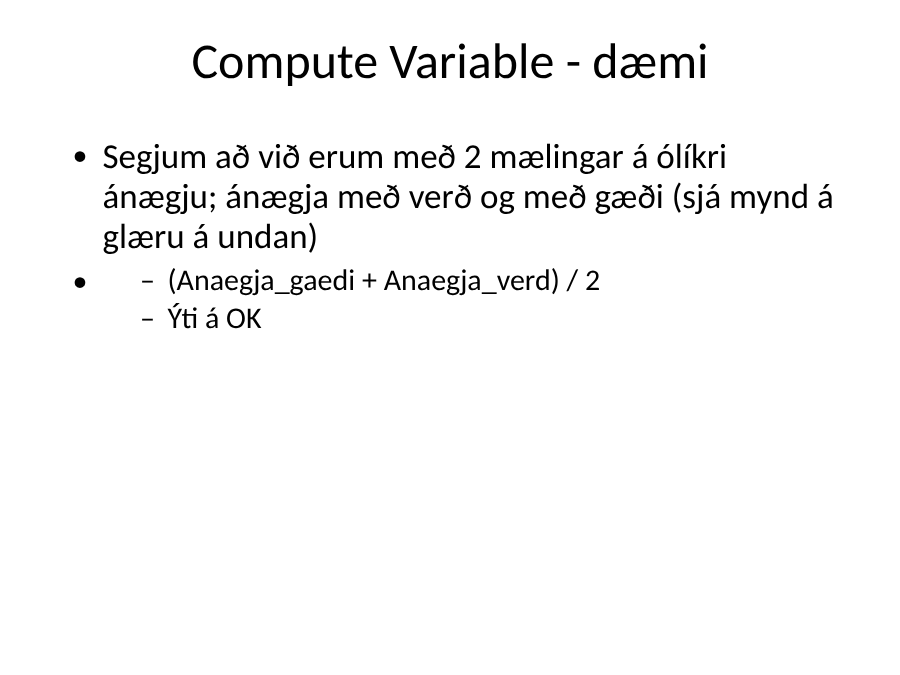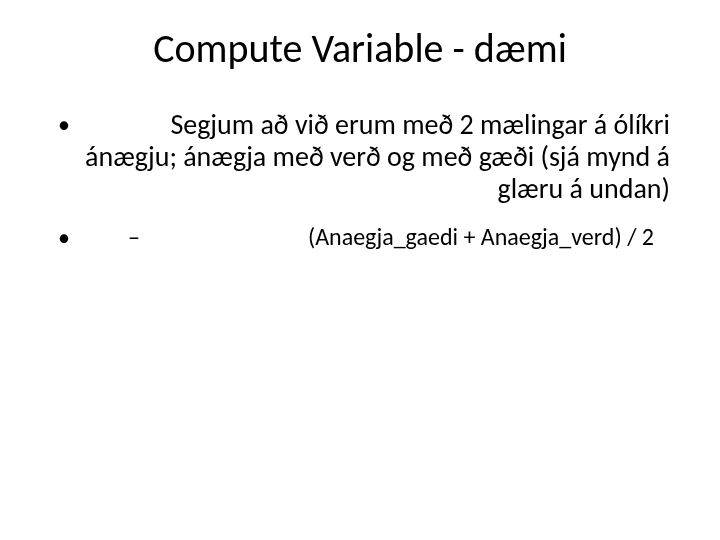--- a/index.html
+++ b/index.html
@@ -21,21 +21,20 @@
     text-align: center;
     font-size: 40px;
     font-weight: 400;
     margin: 0 0 36px 0;
     letter-spacing: 0;
   }
   ul.level1 {
     list-style: none;
     margin: 0;
     padding: 0 0 0 6px;
-    text-align: right;
   }
   ul.level1 > li {
     position: relative;
     padding-left: 26px;
     font-size: 28px;
     line-height: 1.15;
     margin: 0 0 2px 0;
   }
   ul.level1 > li::before {
     content: "•";
@@ -48,21 +47,21 @@
   ul.level2 {
     list-style: none;
     margin: 4px 0 0 0;
     padding: 0 0 0 30px;
   }
   ul.level2 > li {
     position: relative;
     padding-left: 22px;
     font-size: 24px;
     line-height: 1.25;
-    margin: 16px;
+    margin: 0;
   }
   ul.level2 > li::before {
     content: "–";
     position: absolute;
     left: 0;
     top: 0;
   }
 </style>
 </head>
 <body>
@@ -72,16 +71,19 @@
 
   <ul class="level1">
     <li>
       <span>Segjum að við erum með 2 mælingar á ólíkri ánægju; ánægja með verð og með gæði (sjá mynd á glæru á undan)</span>
     </li>
     <li>
       <ul class="level2">
         <li>
           <span>(Anaegja_gaedi + Anaegja_verd) / 2</span>
         </li>
+        <li>
+          <span>Ýti á OK</span>
+        </li>
       </ul>
     </li>
   </ul>
 </div>
 
 </body></html>

